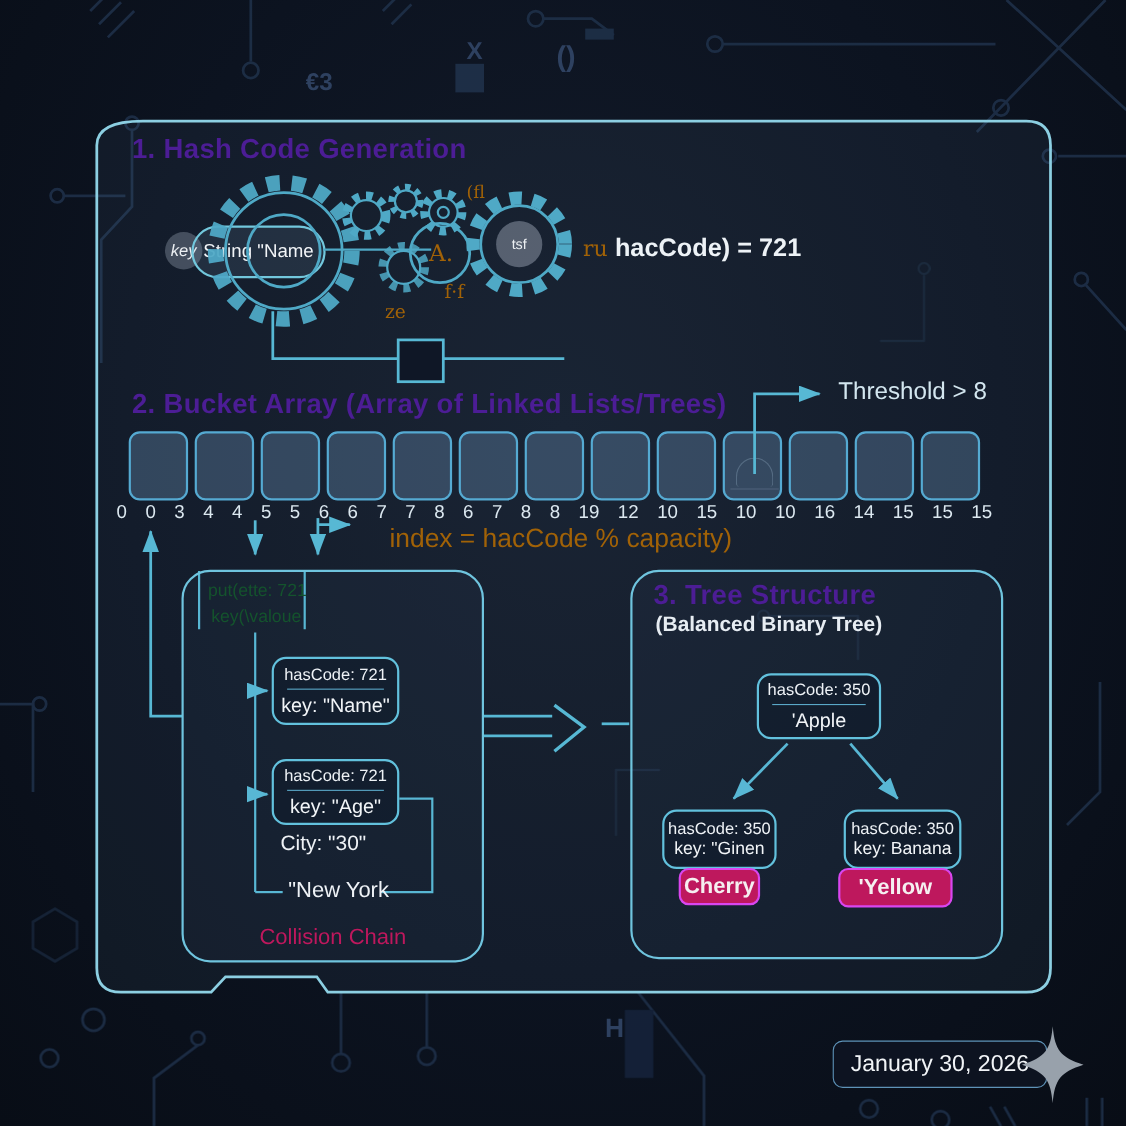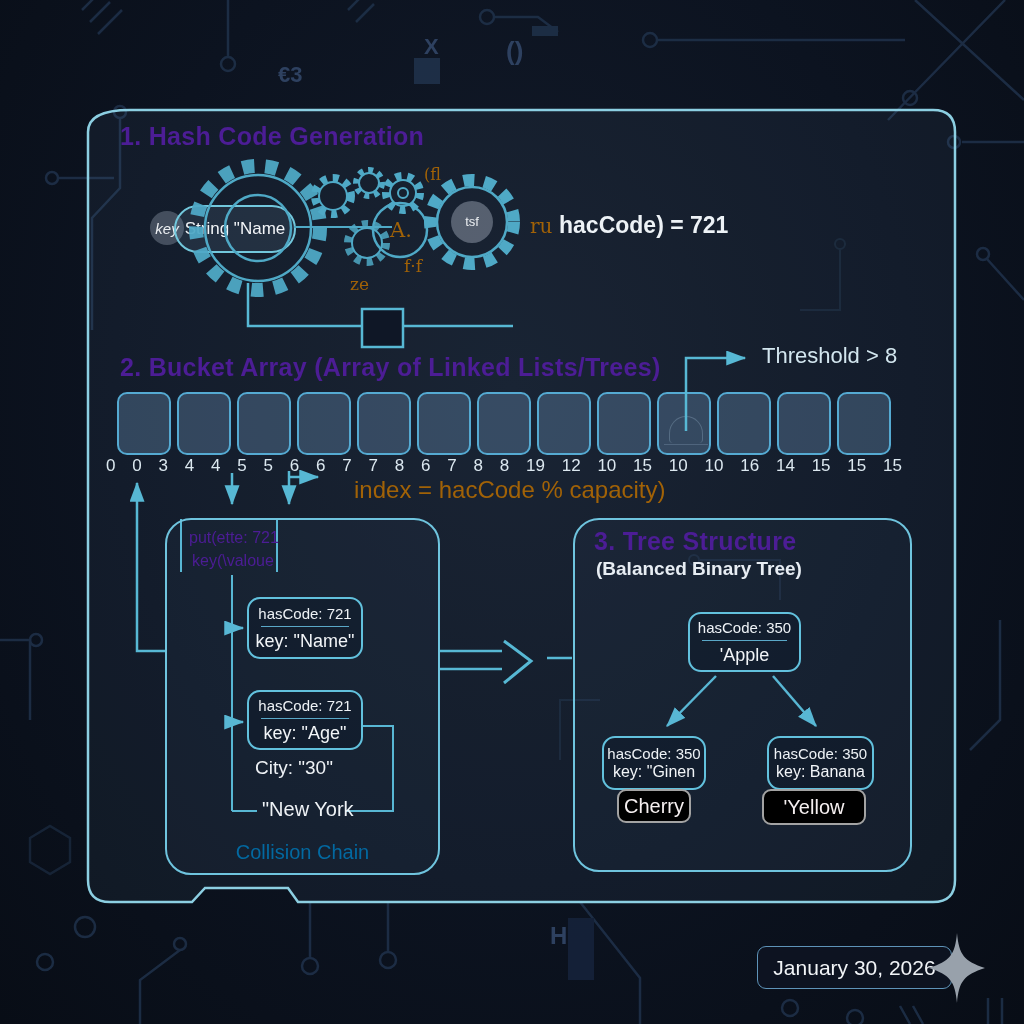--- a/index.html
+++ b/index.html
@@ -39,25 +39,25 @@
   .formula{font-size:24px;color:#a16207;}
   .bigbox{border:2.5px solid #6fc4de;border-radius:26px;background:rgba(140,180,220,.035);box-sizing:border-box;}
   .node{
     border:2px solid #62c1dd;border-radius:13px;background:rgba(12,22,38,.35);box-sizing:border-box;
     display:flex;flex-direction:column;align-items:center;justify-content:center;gap:2px;
   }
   .node .hash{font-size:15px;color:#eef2f6;}
   .node .divider{width:78%;border-bottom:1.5px solid #5aa8c8;margin:2px 0;}
   .node .keyt{font-size:18px;color:#f2f5f8;}
   .badge{
-    border:2px solid #a3a3a3;border-radius:9px;background:#000000;box-sizing:border-box;
-    display:flex;align-items:center;justify-content:center;font-size:20px;font-weight:400;color:#f5eff0;
-  }
-  .hdrline{font-size:16px;color:#4c1d95;line-height:23px;}
-  .caption{font-size:20px;color:#0369a1;text-align:center;}
+    border:2px solid #d946ef;border-radius:9px;background:#be185d;box-sizing:border-box;
+    display:flex;align-items:center;justify-content:center;font-size:20px;font-weight:700;color:#f5eff0;
+  }
+  .hdrline{font-size:16px;color:#14532d;line-height:23px;}
+  .caption{font-size:20px;color:#be185d;text-align:center;}
   .subtitle{font-size:19px;font-weight:600;color:#e7edf3;}
   .smalltext{font-size:19px;color:#eef2f6;}
   .datebox{
     border:1.5px solid #5e93b8;border-radius:9px;background:rgba(14,20,34,.85);
     display:flex;align-items:center;justify-content:center;font-size:21px;color:#f1f4f7;
   }
 </style>
 </head>
 <body>
 

